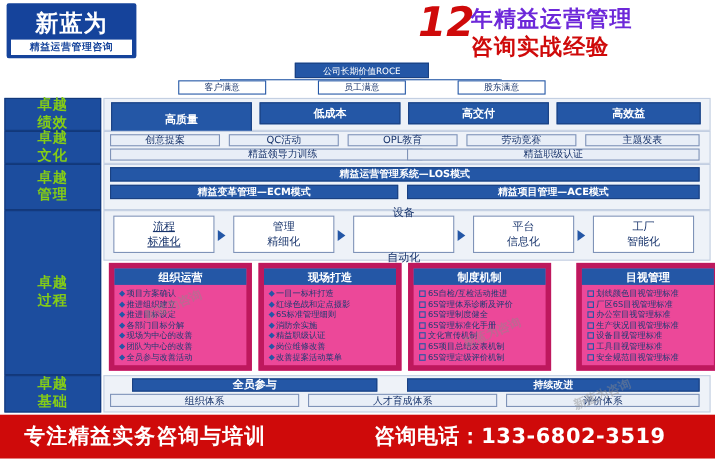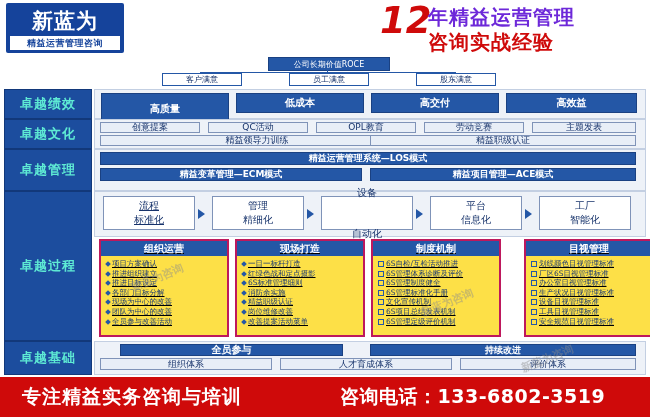--- a/index.html
+++ b/index.html
@@ -13,42 +13,42 @@
   .logo-sub{position:absolute;left:4px;top:33px;width:110px;height:14px;background:#ffffff;color:#15439b;font-size:9px;font-weight:bold;text-align:center;line-height:14px;letter-spacing:0.5px;}
   .hdr-right{position:absolute;left:380px;top:2px;width:266px;height:52px;}
   .hdr-num{position:absolute;left:0px;top:0px;font-size:37px;font-weight:bold;font-style:italic;color:#cf0a0a;line-height:37px;}
   .hdr-line1{position:absolute;left:48px;top:2px;font-size:20px;font-weight:bold;color:#6d28d9;letter-spacing:1px;line-height:26px;}
   .hdr-line2{position:absolute;left:48px;top:27px;font-size:20px;font-weight:bold;color:#cf0a0a;letter-spacing:1px;line-height:26px;}
 
   
   .chart{position:absolute;left:0;top:55px;width:650px;height:322px;background:#ffffff;}
 
   
-  .lcol{position:absolute;left:4px;width:86px;background:#1c4d9e;color:#5eead4;text-align:center;font-weight:bold;font-size:13px;letter-spacing:1px;
-        display:flex;align-items:center;justify-content:center;border:1px solid #12387a;}
+  .lcol{position:absolute;left:4px;width:86px;background:#1c4d9e;color:#84cc16;text-align:center;font-weight:bold;font-size:13px;letter-spacing:1px;
+        display:flex;align-items:center;justify-content:center;border:1px solid #12387a;flex-direction:column;}
   .lcol span{display:block;line-height:16px;}
 
   
   .band{position:absolute;background:#eef2f8;border:1px solid #c3cfe2;}
   .cell{position:absolute;box-sizing:border-box;border:1px solid #7f93b8;background:#ffffff;color:#17336b;
         font-size:9px;text-align:center;display:flex;align-items:center;justify-content:center;}
   .cell.blue{background:#2457a6;border-color:#1a4182;color:#ffffff;font-weight:bold;font-size:10px;}
   .cell.lt{background:#e8eef7;}
   .cell.white{background:#ffffff;}
 
   
   .roce{position:absolute;left:268px;top:2px;width:120px;height:12px;background:#2457a6;color:#fff;font-size:8px;
         display:flex;align-items:center;justify-content:center;border:1px solid #1a4182;}
   .connector{position:absolute;background:#2457a6;}
 
   .sat{position:absolute;top:18px;height:11px;background:#ffffff;border:1px solid #2457a6;color:#17336b;font-size:8px;
        display:flex;align-items:center;justify-content:center;}
 
   
-  .pillar{position:absolute;box-sizing:border-box;border:2px solid #be185d;background:#fde047;text-decoration:underline;}
+  .pillar{position:absolute;box-sizing:border-box;border:5px solid #be185d;background:#ec4899;}
   .pillar-hd{height:15px;background:#2457a6;color:#ffffff;font-size:10px;font-weight:bold;display:flex;align-items:center;justify-content:center;}
   .pillar-body{padding:3px 3px 0 5px;}
   .pillar-body div{font-size:7.5px;color:#1d3b73;line-height:9.6px;white-space:nowrap;}
   .bullet{display:inline-block;width:4px;height:4px;background:#2457a6;margin-right:2px;vertical-align:middle;transform:rotate(45deg);}
   .sq{display:inline-block;width:4px;height:4px;border:1px solid #2457a6;margin-right:2px;vertical-align:middle;}
 
   
   .arrow{position:absolute;top:205px;width:10px;height:14px;}
   .arrow:before{content:"";position:absolute;left:0;top:3px;border-left:7px solid #2457a6;border-top:5px solid transparent;border-bottom:5px solid transparent;}
 

